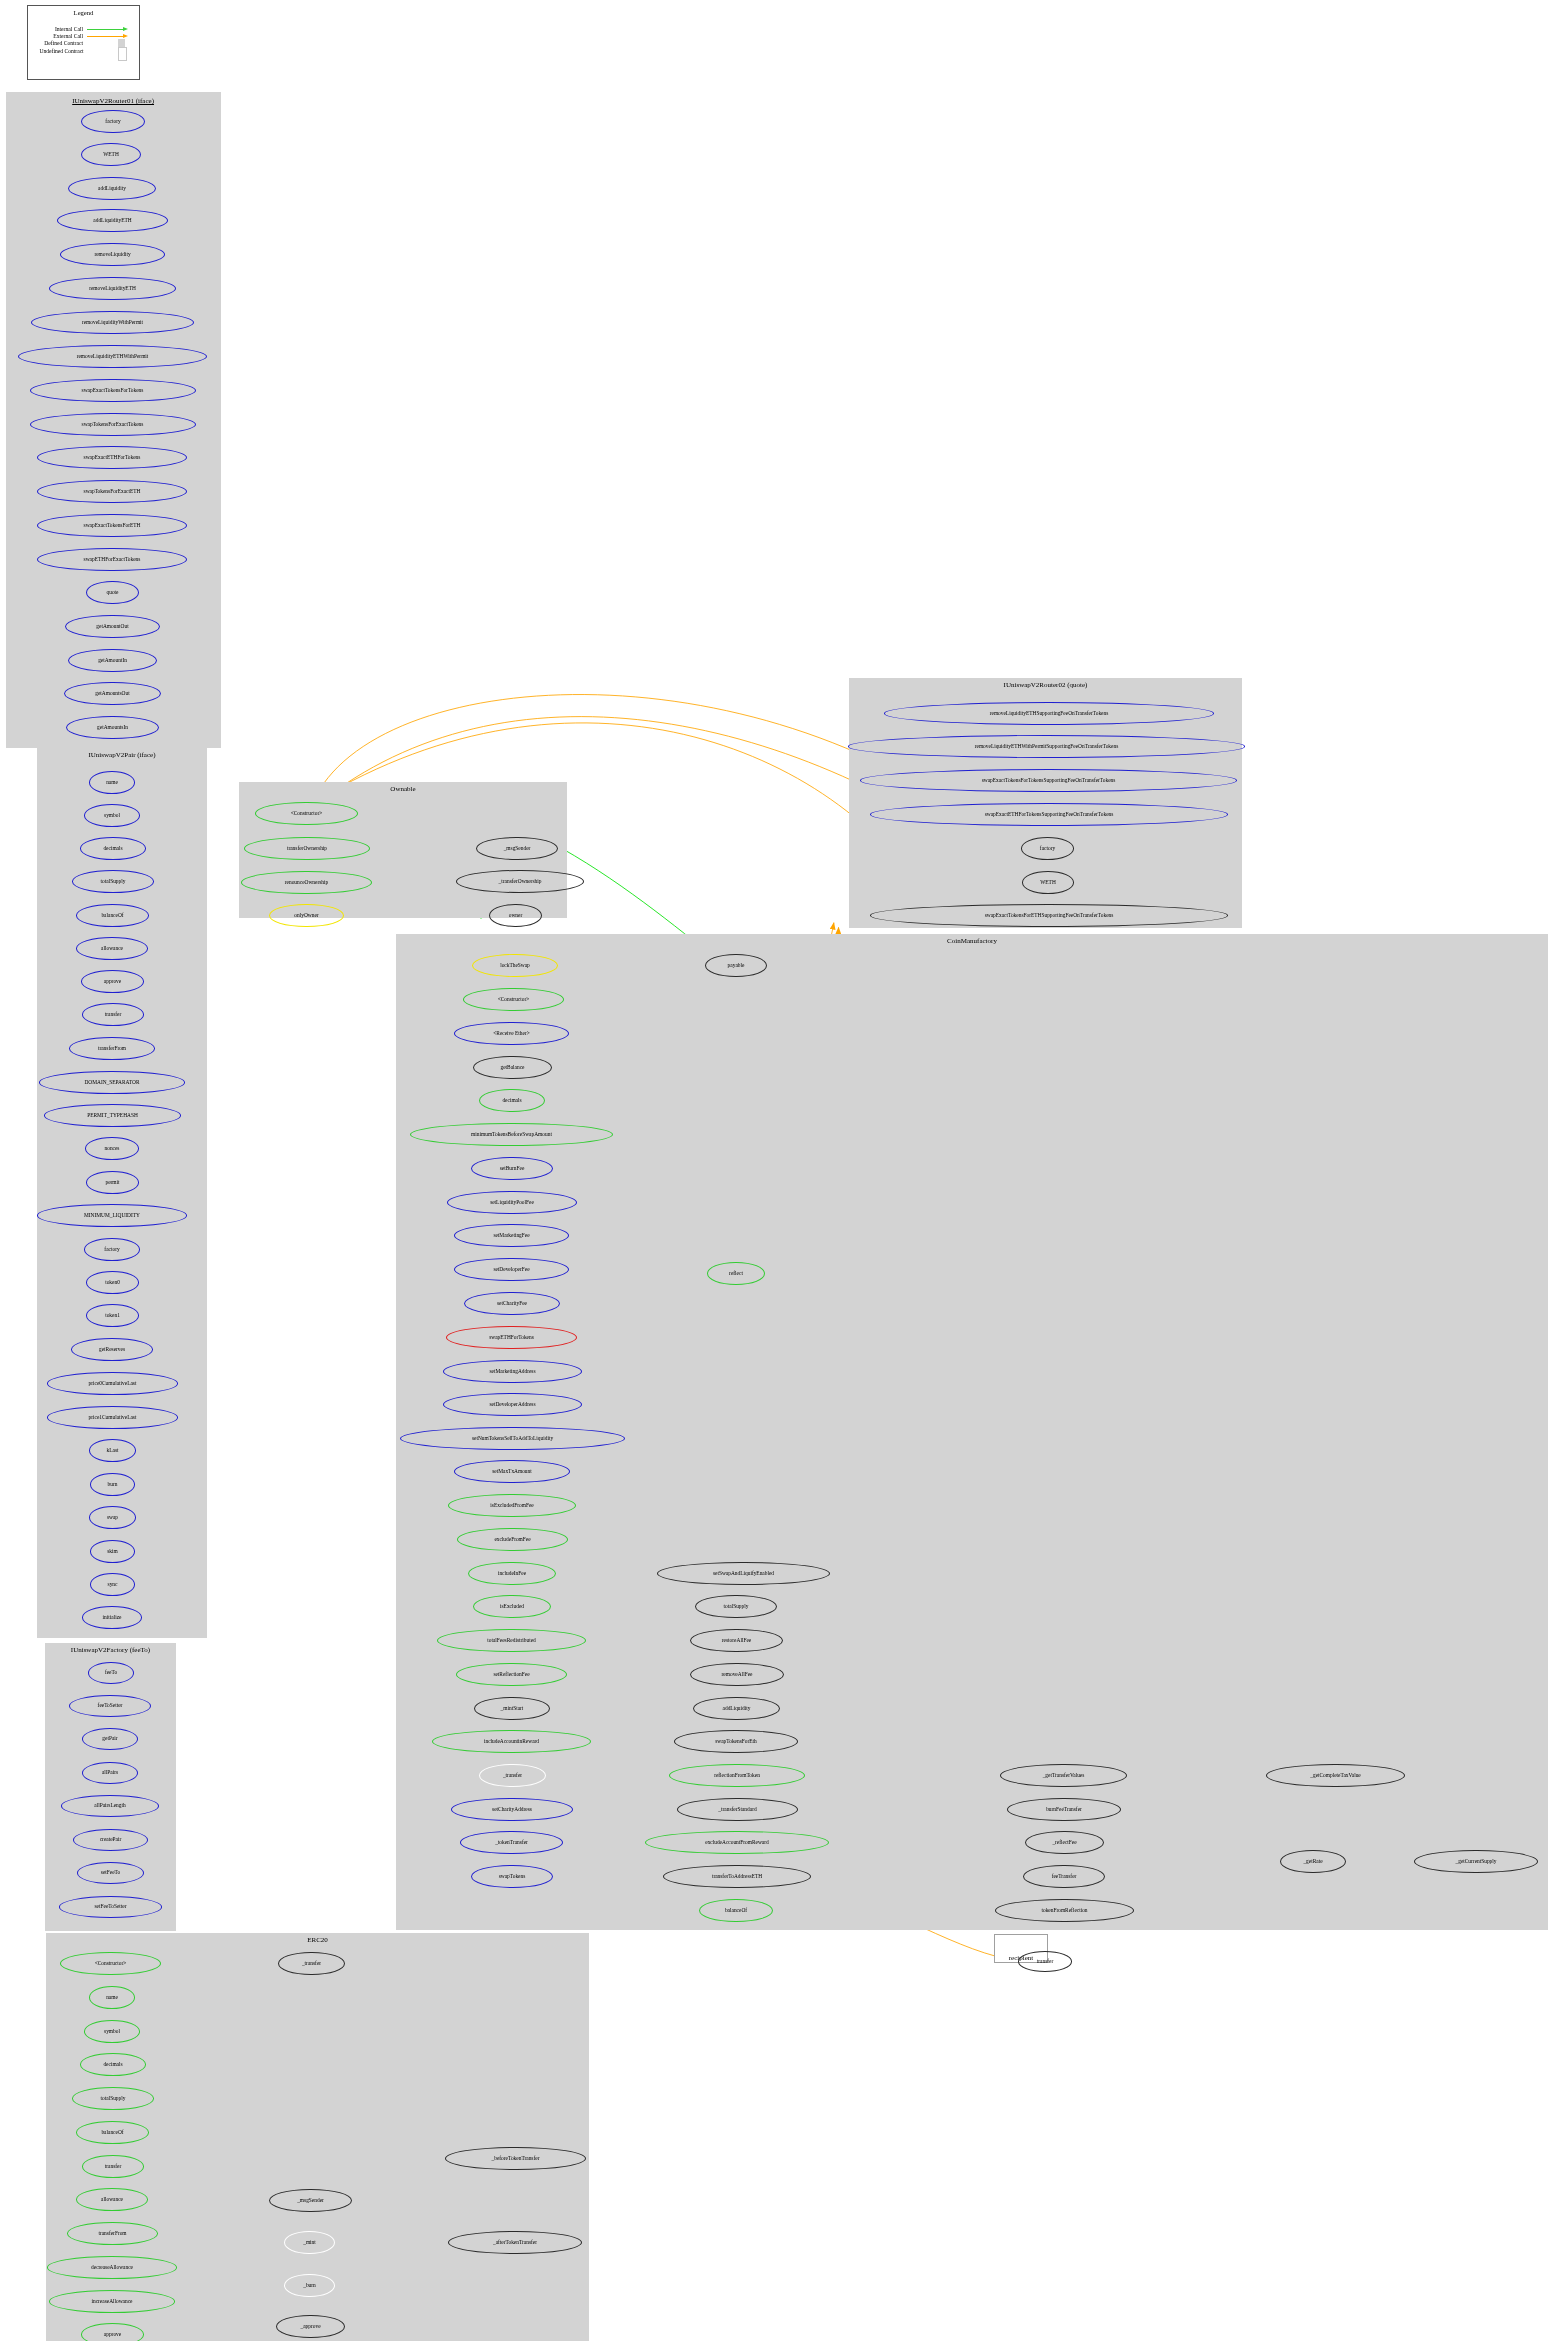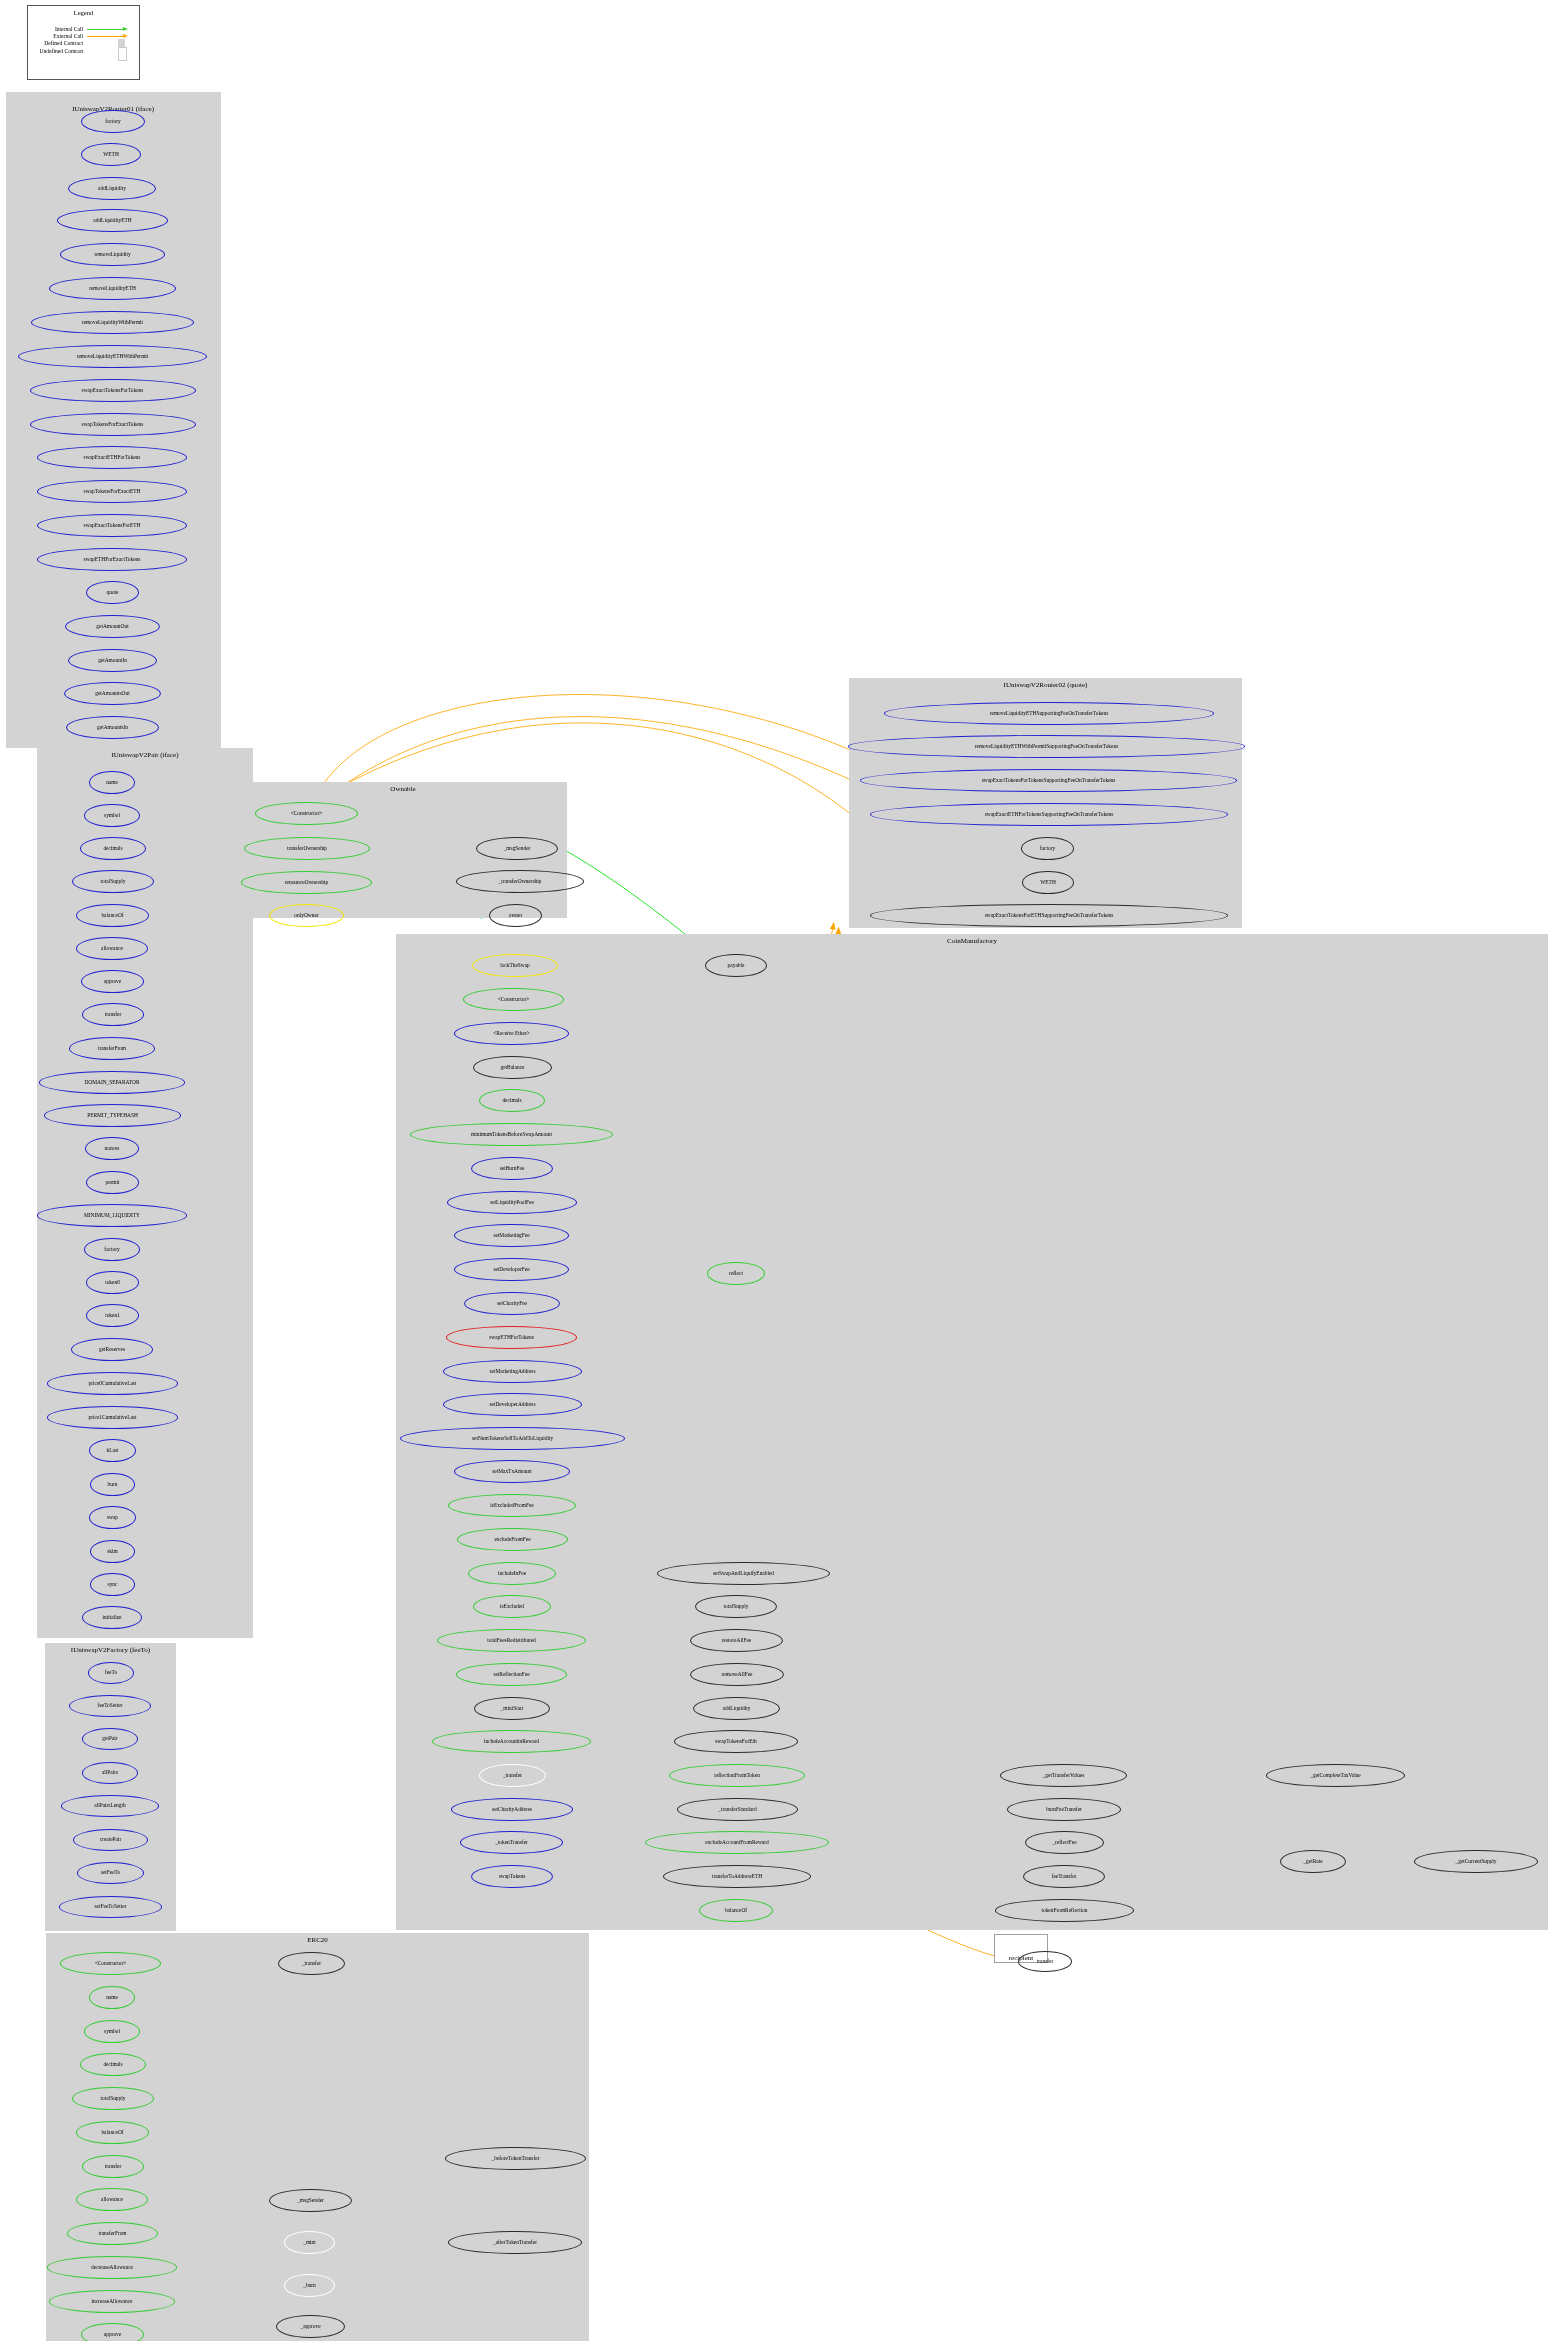--- a/index.html
+++ b/index.html
@@ -115,21 +115,21 @@
         <path d="M 790 5310 C 890 5350 980 5400 1000 5416" fill="none" stroke="#00e000" stroke-width="1.8" marker-end="url(#ah-green)"></path>
         <path d="M 790 5376 C 890 5395 970 5412 998 5418" fill="none" stroke="#00e000" stroke-width="1.8" marker-end="url(#ah-green)"></path>
         <path d="M 810 5436 C 900 5432 970 5428 998 5425" fill="none" stroke="#00e000" stroke-width="1.8" marker-end="url(#ah-green)"></path>
         <path d="M 780 5382 C 860 5450 940 5560 1020 5600" fill="none" stroke="#ffa500" stroke-width="1.8" marker-end="url(#ah-orange)"></path>
         <path d="M 700 5466 C 780 5570 900 5650 1010 5675" fill="none" stroke="#ffa500" stroke-width="1.8" marker-end="url(#ah-orange)"></path>
       </g>
   </svg>
 
   <div id="clusters-layer">
       <div class="cluster" style="left: 5.6px; top: 92px; width: 215px; height: 656px;">
-        <div class="cluster-title" style="top: 13px;">IUniswapV2Router01  (iface)</div>
+        <div class="cluster-title" style="top: 5px; text-decoration: underline;">IUniswapV2Router01  (iface)</div>
       </div>
       <div class="node" style="left: 81px; top: 110px; width: 64px; height: 23.4px; border: 0.7px solid rgb(32, 32, 208);">
         <span>factory</span>
       </div>
       <div class="node" style="left: 81px; top: 143px; width: 60px; height: 23.4px; border: 0.7px solid rgb(32, 32, 208);">
         <span>WETH</span>
       </div>
       <div class="node" style="left: 68px; top: 177px; width: 88px; height: 23.4px; border: 0.7px solid rgb(32, 32, 208);">
         <span>addLiquidity</span>
       </div>
@@ -174,21 +174,21 @@
       </div>
       <div class="node" style="left: 68px; top: 649px; width: 89px; height: 23.4px; border: 0.7px solid rgb(32, 32, 208);">
         <span>getAmountIn</span>
       </div>
       <div class="node" style="left: 64px; top: 682px; width: 97px; height: 23.4px; border: 0.7px solid rgb(32, 32, 208);">
         <span>getAmountsOut</span>
       </div>
       <div class="node" style="left: 66px; top: 716px; width: 93px; height: 23.4px; border: 0.7px solid rgb(32, 32, 208);">
         <span>getAmountsIn</span>
       </div>
-      <div class="cluster" style="left: 37px; top: 748px; width: 216px; height: 890px;">
+      <div class="cluster" style="left: 37px; top: 748px; width: 170px; height: 890px;">
         <div class="cluster-title" style="top: 2.8px;">IUniswapV2Pair  (iface)</div>
       </div>
       <div class="node" style="left: 89px; top: 771px; width: 46px; height: 22.5px; border: 0.7px solid rgb(32, 32, 208);">
         <span>name</span>
       </div>
       <div class="node" style="left: 84px; top: 804px; width: 56px; height: 22.5px; border: 0.7px solid rgb(32, 32, 208);">
         <span>symbol</span>
       </div>
       <div class="node" style="left: 80px; top: 837px; width: 66px; height: 22.5px; border: 0.7px solid rgb(32, 32, 208);">
         <span>decimals</span>

